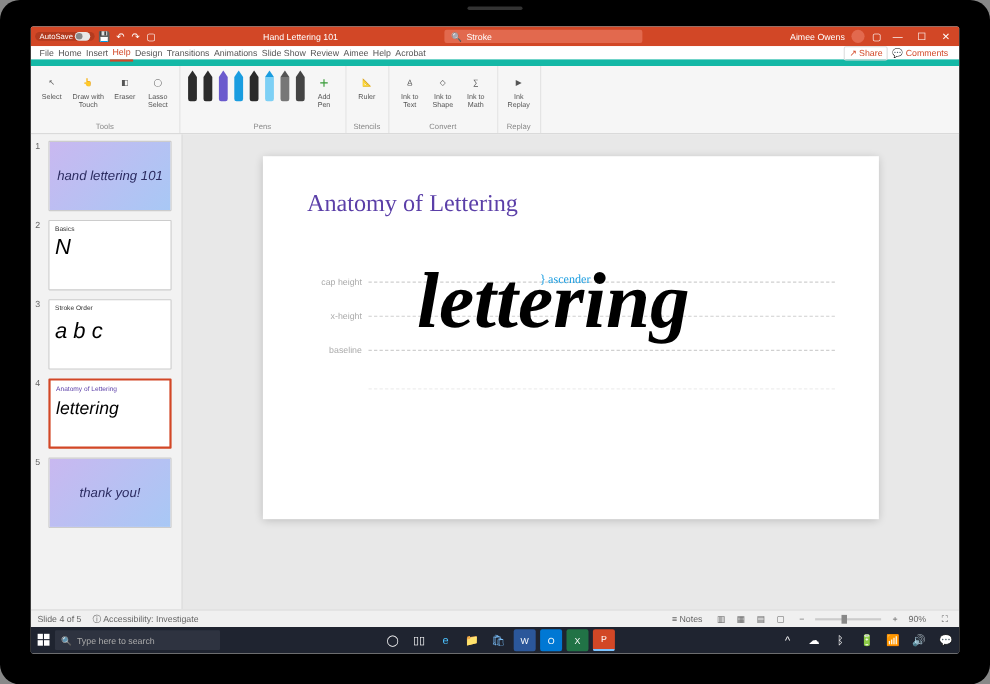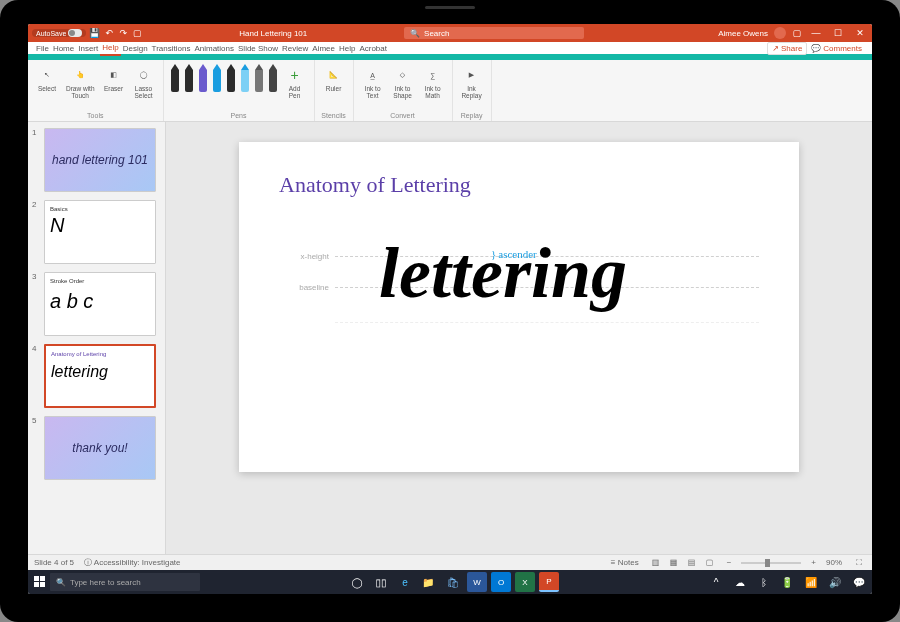--- a/index.html
+++ b/index.html
@@ -99,21 +99,21 @@
         </div>
         <span class="tb-icon">💾</span>
         <span class="tb-icon">↶</span>
         <span class="tb-icon">↷</span>
         <span class="tb-icon">▢</span>
       </div>
       <div class="center">Hand Lettering 101</div>
       <div class="search-wrap">
         <div class="search">
           <span>🔍</span>
-          <span>Search</span>
+          <span>Stroke</span>
         </div>
       </div>
       <div class="right">
         <span>Aimee Owens</span>
         <span class="avatar"></span>
         <span class="tb-icon">▢</span>
         <span class="win-btn">—</span>
         <span class="win-btn">☐</span>
         <span class="win-btn">✕</span>
       </div>
@@ -300,20 +300,24 @@
               </div>
           </div>
         </div>
       </div>
 
       <div class="canvas-area">
         <div class="slide">
           <div class="title">Anatomy of Lettering</div>
           <div class="guides">
             <div class="guide-row">
+                <div class="guide-label">cap height</div>
+                <div class="guide-line"></div>
+              </div>
+            <div class="guide-row">
                 <div class="guide-label">x-height</div>
                 <div class="guide-line"></div>
               </div>
             <div class="guide-row">
                 <div class="guide-label">baseline</div>
                 <div class="guide-line"></div>
               </div>
             <div class="guide-row" style="margin-top:30px">
                 <div class="guide-label"></div>
                 <div class="guide-line" style="border-color:#eee"></div>

